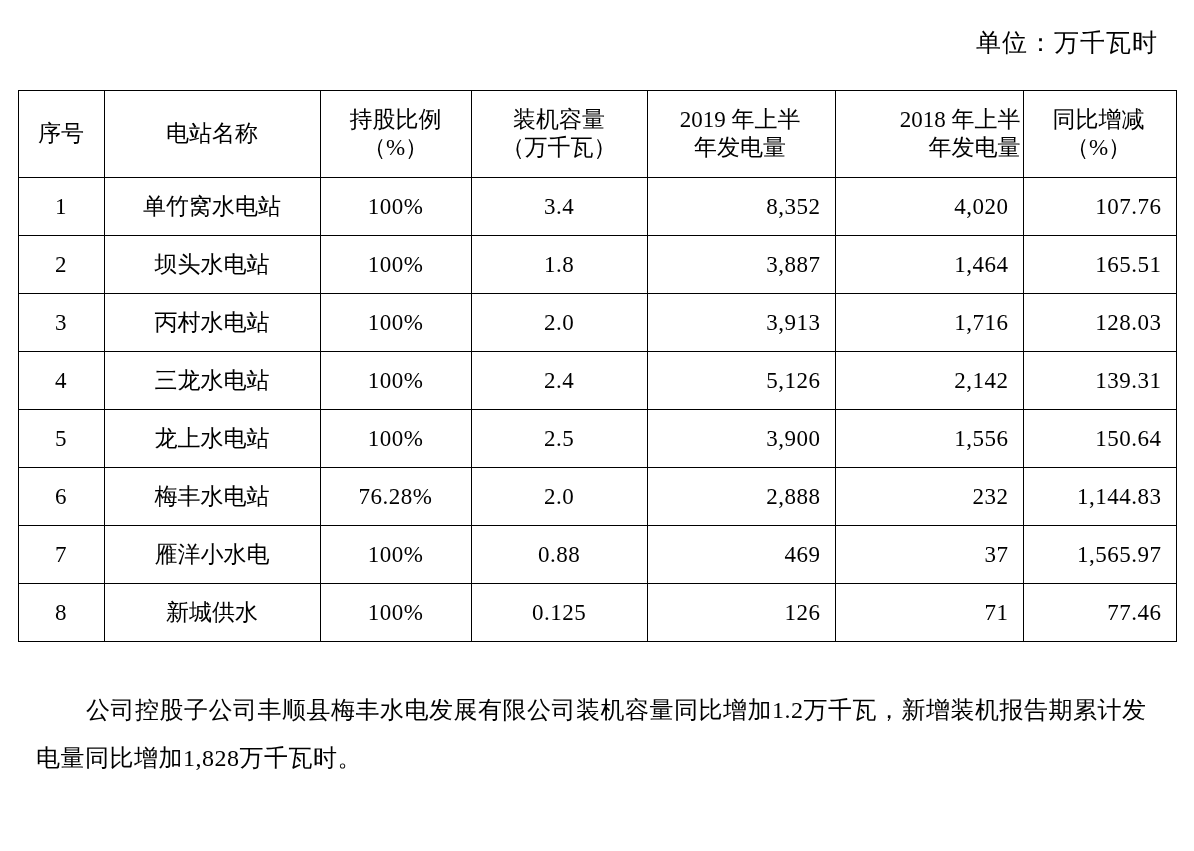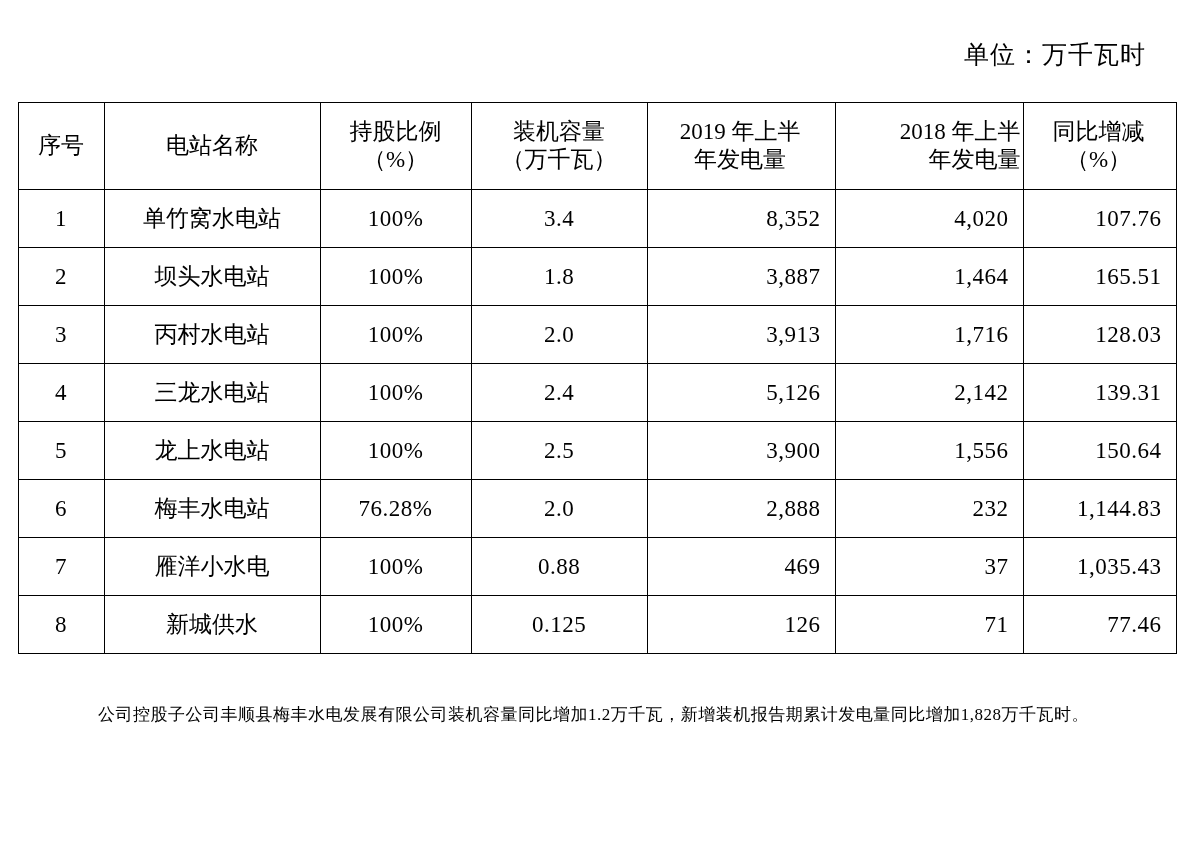--- a/index.html
+++ b/index.html
@@ -12,21 +12,21 @@
     height: 851px;
     font-family: "Liberation Serif", "DejaVu Serif", serif;
     color: #000000;
     position: relative;
     overflow: hidden;
   }
   .page {
     width: 1194px;
     height: 851px;
     box-sizing: border-box;
-    padding: 12px;
+    padding: 0;
     position: relative;
   }
   .unit-line {
     text-align: right;
     font-size: 25px;
     letter-spacing: 1px;
     padding: 26px 36px 14px 0;
     font-family: "Liberation Serif", "DejaVu Serif", serif;
   }
   table.data-table {
@@ -60,21 +60,21 @@
   .c-cap { width: 175px; text-align: center; }
   .c-g2019 { width: 185px; text-align: right; padding-right: 14px !important; }
   .c-g2018 { width: 185px; text-align: right; padding-right: 14px !important; }
   .c-yoy { width: 150px; text-align: right; padding-right: 14px !important; }
   .total-label {
     text-align: center;
   }
   .num { font-family: "Liberation Serif", "DejaVu Serif", serif; letter-spacing: 0.5px; }
   .paragraph {
     margin: 44px 36px 0 36px;
-    font-size: 17px;
+    font-size: 24px;
     line-height: 2.0;
     text-indent: 50px;
     letter-spacing: 0.5px;
     font-family: Liberation Serif, serif;
   }
 </style>
 </head>
 <body>
 
 <div class="page">
@@ -167,21 +167,21 @@
         <td class="c-g2018 num">232</td>
         <td class="c-yoy num">1,144.83</td>
       </tr>
       <tr>
         <td class="c-idx num">7</td>
         <td class="c-name">雁洋小水电</td>
         <td class="c-ratio num">100%</td>
         <td class="c-cap num">0.88</td>
         <td class="c-g2019 num">469</td>
         <td class="c-g2018 num">37</td>
-        <td class="c-yoy num">1,035.43</td>
+        <td class="c-yoy num">1,565.97</td>
       </tr>
       <tr>
         <td class="c-idx num">8</td>
         <td class="c-name">新城供水</td>
         <td class="c-ratio num">100%</td>
         <td class="c-cap num">0.125</td>
         <td class="c-g2019 num">126</td>
         <td class="c-g2018 num">71</td>
         <td class="c-yoy num">77.46</td>
       </tr>

